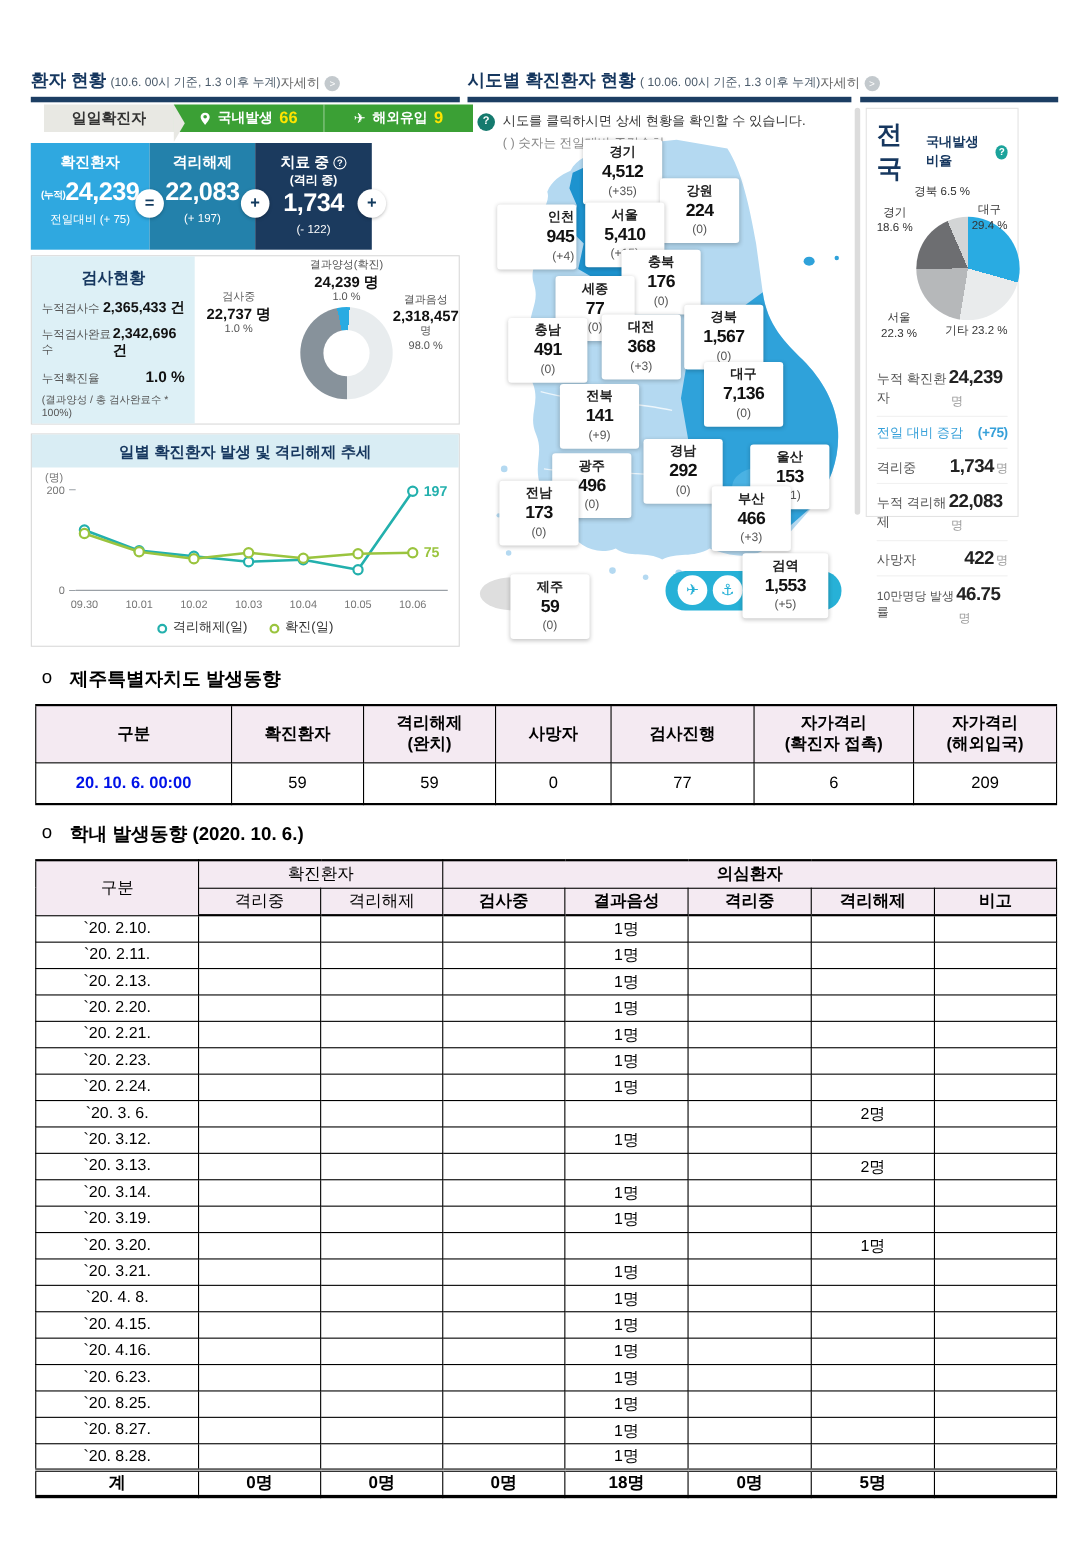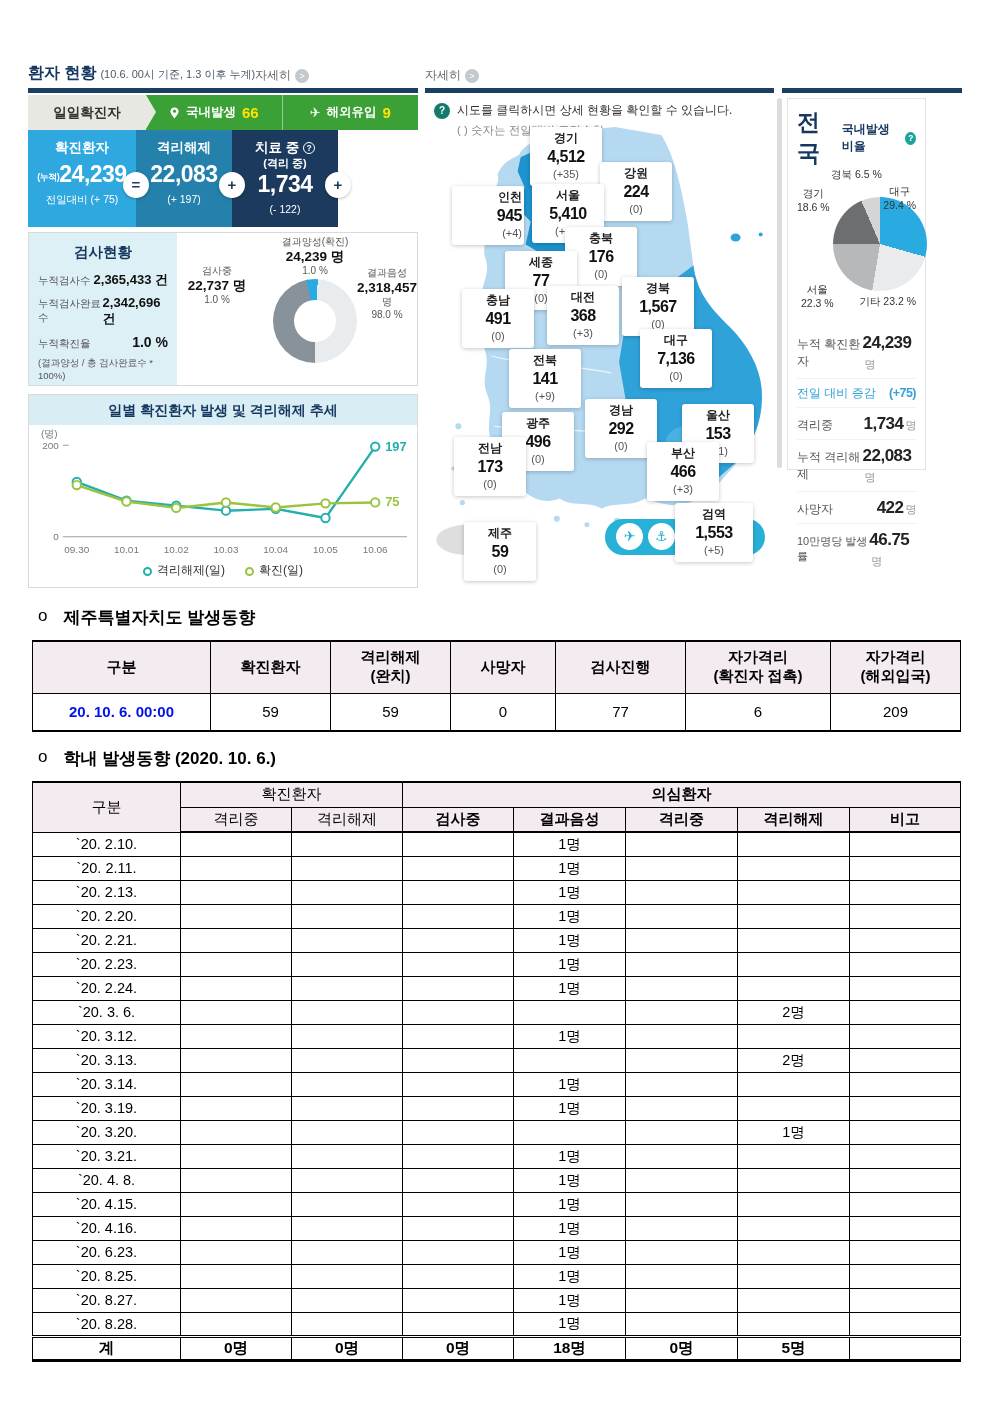--- a/index.html
+++ b/index.html
@@ -10,21 +10,21 @@
 
   
   .phead { display:flex; justify-content:flex-start; align-items:flex-end; height:34px; }
   .ptitle { font-size:16px; font-weight:bold; color:#16375f; }
   .psub { font-size:11px; color:#4a5a6a; font-weight:normal; margin-left:4px; }
   .detail { font-size:12px; color:#666; display:flex; align-items:center; gap:4px; cursor:pointer; }
   .detail .circ { width:14px; height:14px; border-radius:50%; background:#c3c9cd; color:#fff; font-size:9px; line-height:14px; text-align:center; display:inline-block; }
   .navybar { background:#1c3e63; height:5px; }
 
   
-  .tabbar { position:absolute; left:0; top:45px; width:390px; height:35px; display:flex; }
+  .tabbar { position:absolute; left:12px; top:45px; width:390px; height:25px; display:flex; }
   .tab { width:118px; background:#e8e8e3; color:#333; font-weight:bold; font-size:13.5px; display:flex; align-items:center; justify-content:center; position:relative; z-index:2; }
   .tab:after { content:""; position:absolute; right:-10px; top:0; border-left:10px solid #e8e8e3; border-top:17.5px solid transparent; border-bottom:17.5px solid transparent; }
   .greenbar { flex:1; background:#3ba035; display:flex; color:#fff; }
   .gitem { flex:1; display:flex; align-items:center; justify-content:center; gap:6px; font-size:12.5px; font-weight:bold; }
   .gitem + .gitem { border-left:1px solid rgba(255,255,255,.45); }
   .gnum { color:#ffe400; font-size:15px; }
   .statrow { position:absolute; left:0; top:80px; width:390px; height:97px; display:flex; color:#fff; text-align:center; }
   .sb { padding-top:10px; }
   .sb .lb { font-size:13.5px; font-weight:bold; line-height:1.15; }
   .sb .lb2 { font-size:11px; font-weight:bold; }
@@ -245,20 +245,23 @@
           <circle cx="348" cy="77.5" r="4.2" fill="#fff" stroke="#9ac43e" stroke-width="2"></circle>
           <text x="358" y="81.5" class="endlab" fill="#9ac43e">75</text>
         </svg>
       <div class="legend">
         <span><span class="lgm"></span><span>격리해제(일)</span></span>
         <span><span class="lgm green"></span><span>확진(일)</span></span>
       </div>
     </div>
 
     <div class="abs phead" style="left:397px;top:0;width:537px;">
+      <div>
+        <span class="ptitle">시도별 확진환자 현황</span><span class="psub">( 10.06. 00시 기준, 1.3 이후 누계)</span>
+      </div>
       <div class="detail">
         <span>자세히</span>
         <span class="circ">&gt;</span>
       </div>
     </div>
     <div class="abs navybar" style="left:397px;top:38px;width:349px;"></div>
     <div class="abs navybar" style="left:754px;top:38px;width:180px;"></div>
 
     <div class="map-help">
       <span class="qmark">?</span>

